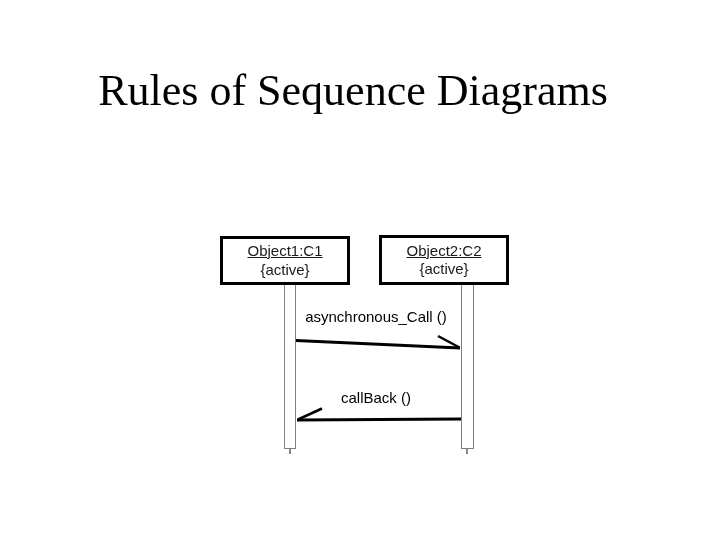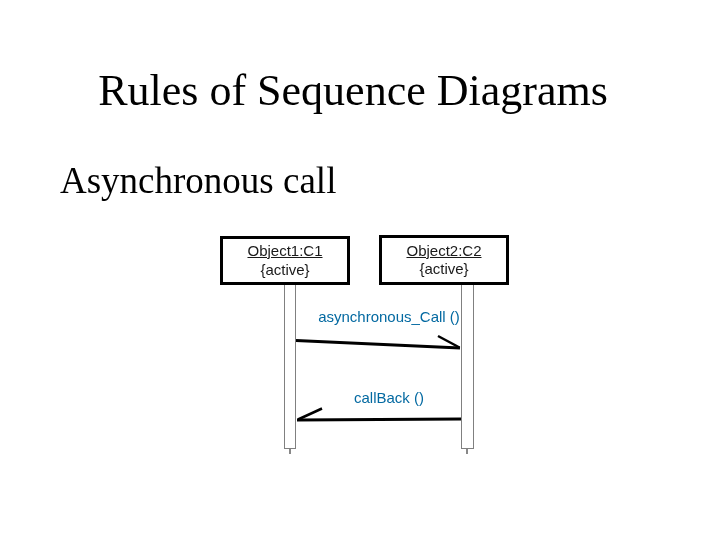--- a/index.html
+++ b/index.html
@@ -69,40 +69,38 @@
   }
   #lifeline-stub-1 { left: 289px; top: 449px; }
   #lifeline-stub-2 { left: 466px; top: 449px; }
   .msg-label {
     position: absolute;
     transform: translateX(-50%);
     white-space: nowrap;
     font-family: "Liberation Sans", sans-serif;
     font-size: 15px;
     line-height: 1;
-    color: #0369a1;
-    margin-left: 13px;
+    color: #000000;
   }
   #msg-label-1 { left: 376px; top: 309px; }
   #msg-label-2 { left: 376px; top: 390px; }
   .arrows-layer {
     position: absolute;
     left: 0; top: 0;
     width: 720px; height: 540px;
     pointer-events: none;
   }
 </style>
 </head>
 <body>
 
 <div class="slide">
 
   <div class="slide-title">Rules of Sequence Diagrams</div>
 
-  <div class="slide-subtitle">Asynchronous call</div>
 
   <div class="diagram">
 
     <div class="obj-box" id="obj-box-1">
       <span class="obj-name">Object1:C1</span>
       <span class="obj-state">{active}</span>
     </div>
 
     <div class="obj-box" id="obj-box-2">
       <span class="obj-name">Object2:C2</span>

